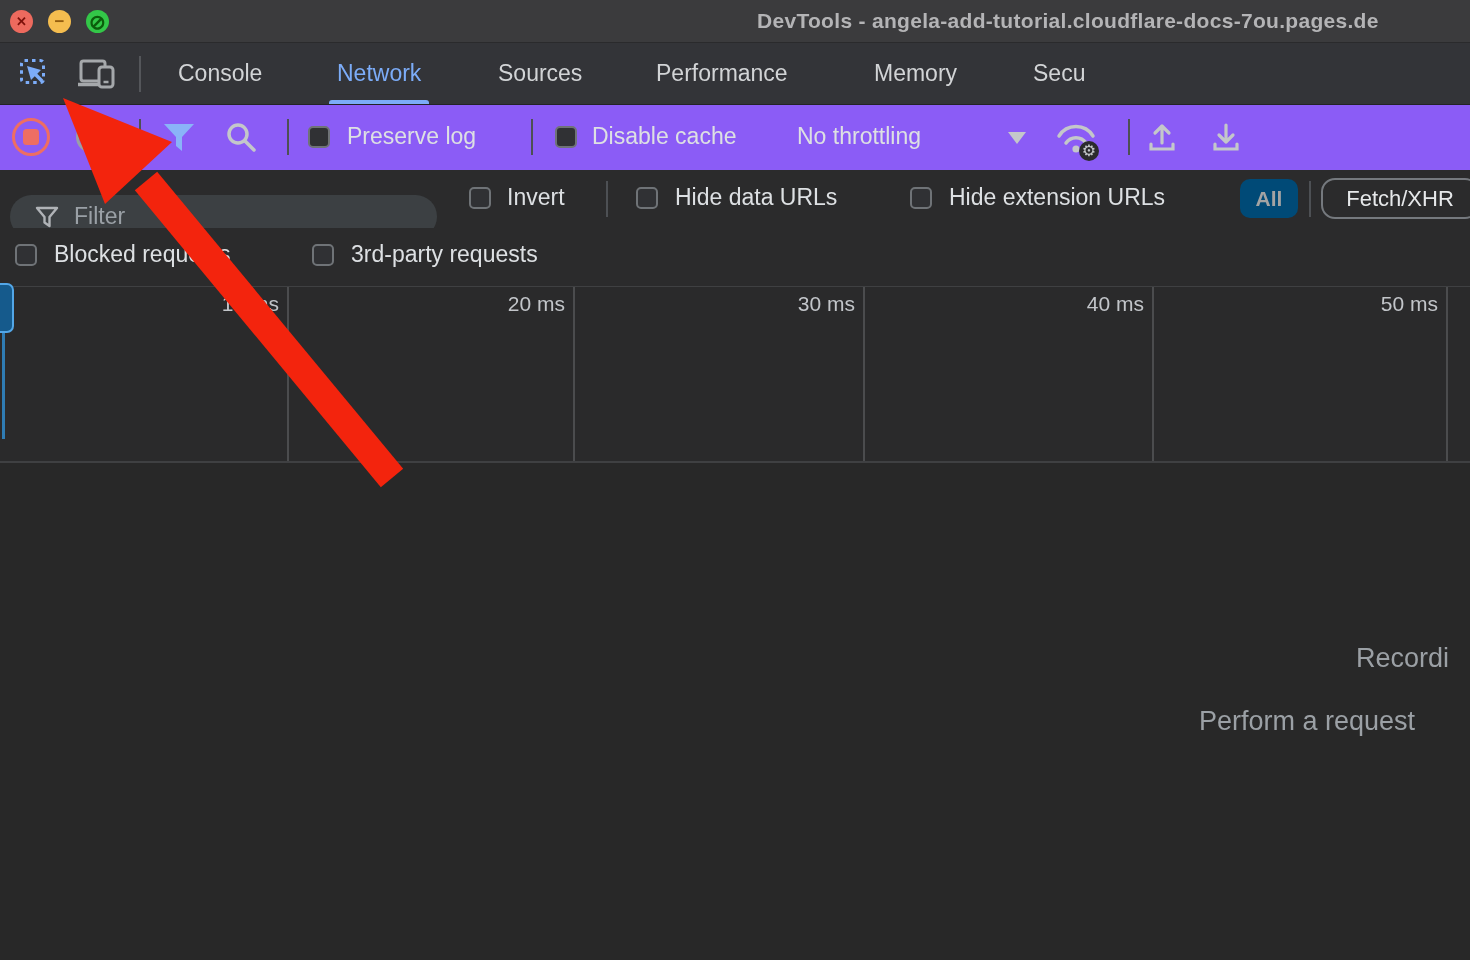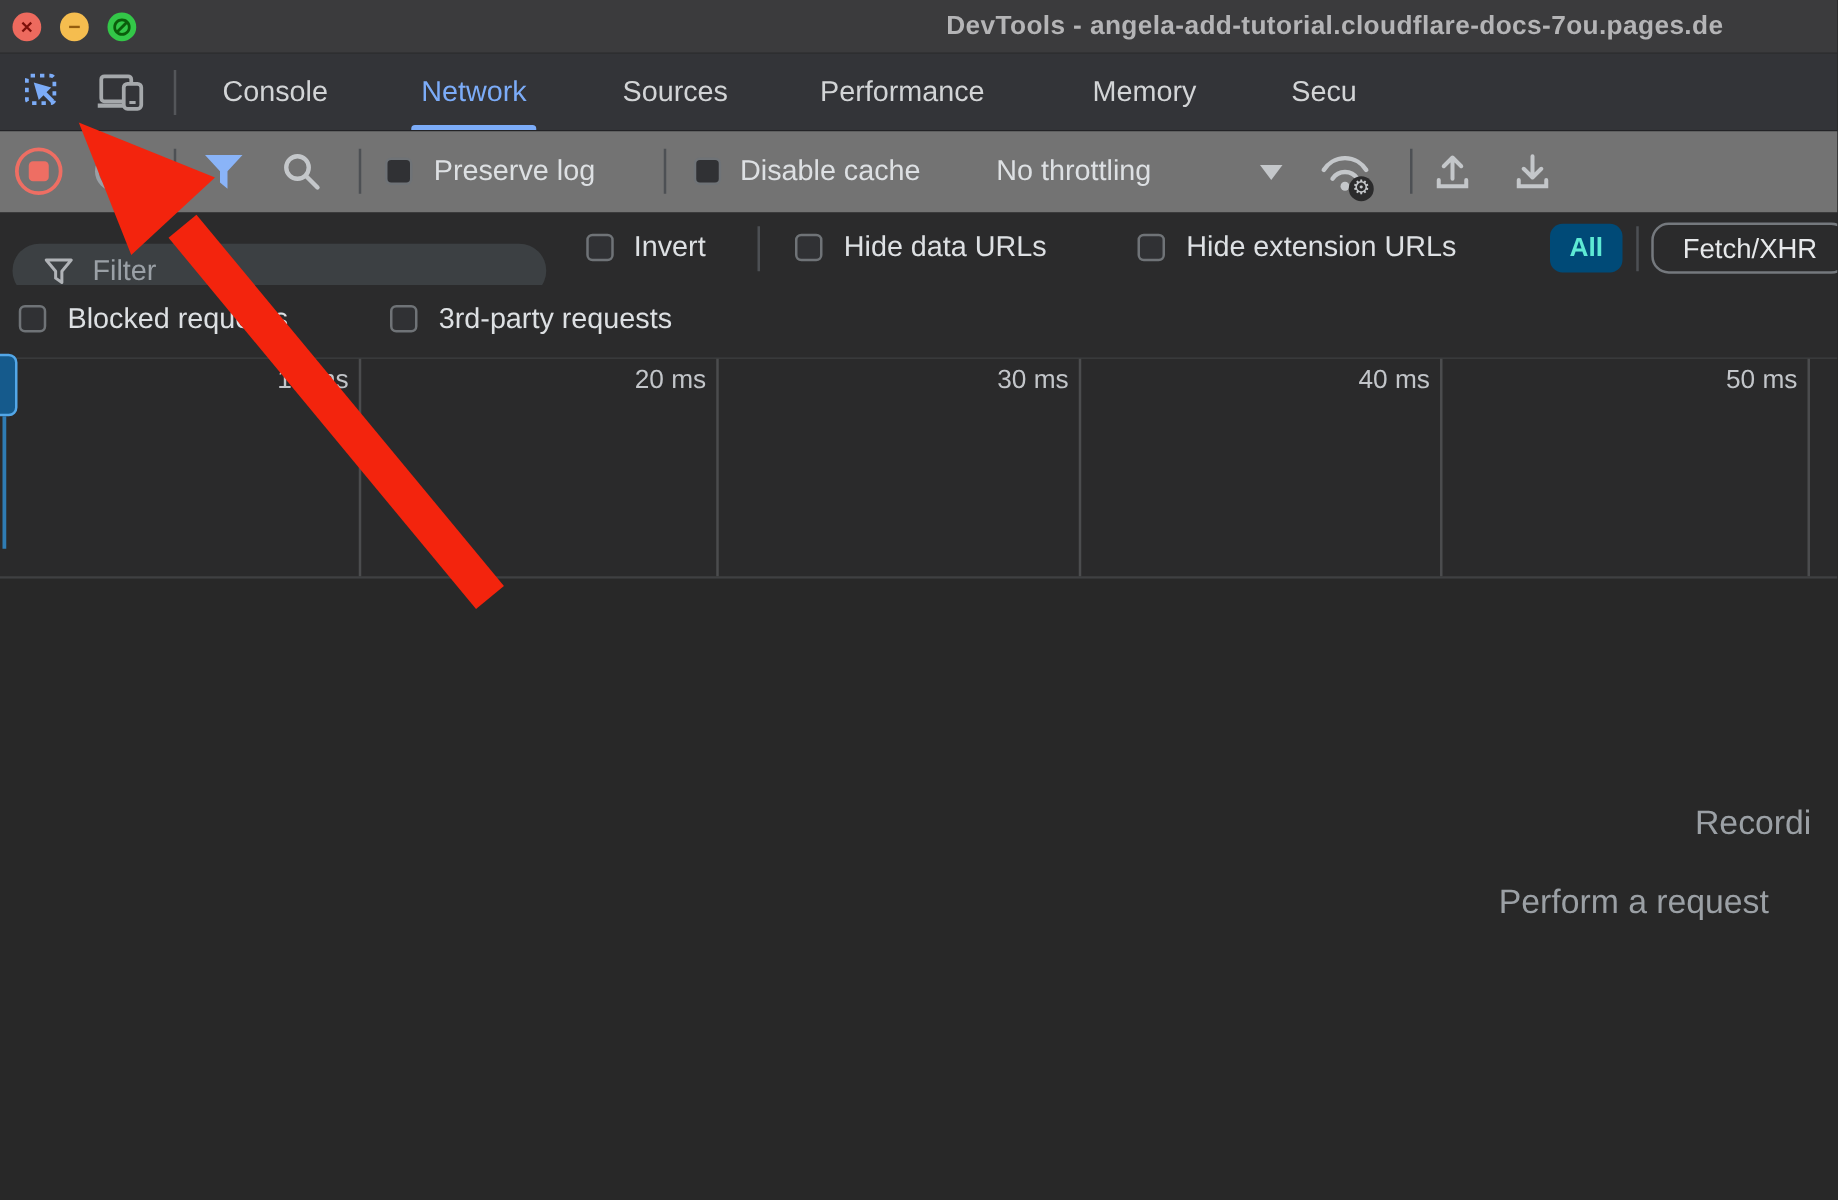--- a/index.html
+++ b/index.html
@@ -31,42 +31,42 @@
   .tab:nth-of-type(1){ left:178px; }
   .tab:nth-of-type(2){ left:337px; }
   .tab:nth-of-type(3){ left:498px; }
   .tab:nth-of-type(4){ left:656px; }
   .tab:nth-of-type(5){ left:874px; }
   .tab:nth-of-type(6){ left:1033px; }
   .tab:nth-of-type(7){ left:1205px; }
   .tab:nth-of-type(8){ left:1403px;font-family:Liberation Serif, serif; }
 
   
-  .toolbar { position:relative; height:65px; background:#737373; }
+  .toolbar { position:relative; height:65px; background:#8b5cf6; }
   .vsep { position:absolute; width:2px; height:36px; background:#4d5054; }
   .toolbar .vsep { top:14px; }
   .record-btn { position:absolute; left:12px; top:13px; width:38px; height:38px; border:3px solid #ee6e63; border-radius:50%; }
   .record-btn .sq { position:absolute; left:8px; top:8px; width:16px; height:16px; background:#ee6e63; border-radius:3.5px; }
   .clear-btn { position:absolute; left:76px; top:16px; width:32px; height:32px; border:3px solid #9aa0a6; border-radius:50%; }
   .clear-btn::after { content:""; position:absolute; left:-1px; top:12px; width:28px; height:3px; background:#9aa0a6; transform:rotate(-45deg); }
   .tlabel { position:absolute; top:18px; font-size:23px; color:#dde0e3; white-space:nowrap; }
   .checkbox { position:absolute; width:22px; height:22px; border:2px solid #6f7377; border-radius:5px; background:#303134; }
   .caret-down { position:absolute; left:1008px; top:27px; width:0; height:0; border-left:9px solid transparent; border-right:9px solid transparent; border-top:12px solid #c4c7ca; }
   .gear-badge { position:absolute; left:1079px; top:36px; width:20px; height:20px; background:#2b2b2c; border-radius:50%; color:#c4c7ca; font-size:16px; line-height:20px; text-align:center; }
 
   
   .filterrow { position:relative; height:58px; background:#2b2b2c; overflow:hidden; }
   .filter-pill { position:absolute; left:10px; top:25px; width:427px; height:43px; background:#3c4043; border-radius:22px; display:flex; align-items:center; }
   .filter-pill svg { margin-left:24px; flex:none; }
   .filter-input { flex:1; margin-left:14px; margin-right:18px; background:transparent; border:none; outline:none; font-family:"Liberation Sans", sans-serif; font-size:23px; color:#dde0e3; }
   .filter-input::placeholder { color:#9aa0a6; }
   .filterrow .checkbox { top:17px; }
   .flabel { position:absolute; top:14px; font-size:23px; color:#dde0e3; white-space:nowrap; }
   .filterrow .vsep { top:11px; }
-  .all-pill { position:absolute; left:1240px; top:9px; width:58px; height:39px; background:#004a77; color:#5eead4; font-size:21px; font-weight:700; border-radius:10px; display:flex; align-items:center; justify-content:center; }
+  .all-pill { position:absolute; left:1240px; top:9px; width:58px; height:39px; background:#004a77; color:#a3a3a3; font-size:21px; font-weight:700; border-radius:10px; display:flex; align-items:center; justify-content:center; }
   .fetch-pill { position:absolute; left:1321px; top:8px; width:158px; height:41px; border:2px solid #75797e; border-radius:14px; color:#e6e8ea; font-size:22px; display:flex; align-items:center; justify-content:center; white-space:nowrap; }
 
   
   .filterrow2 { position:relative; height:58px; background:#2b2b2c; }
   .filterrow2 .checkbox { top:16px; }
   .filterrow2 .flabel { top:13px; }
 
   
   .overview { position:relative; height:177px; background:#2a2a2b; border-top:1px solid #3f4042; border-bottom:2px solid #3f4042; }
   .gline { position:absolute; top:0; bottom:0; width:2px; background:#4b4c4e; }

